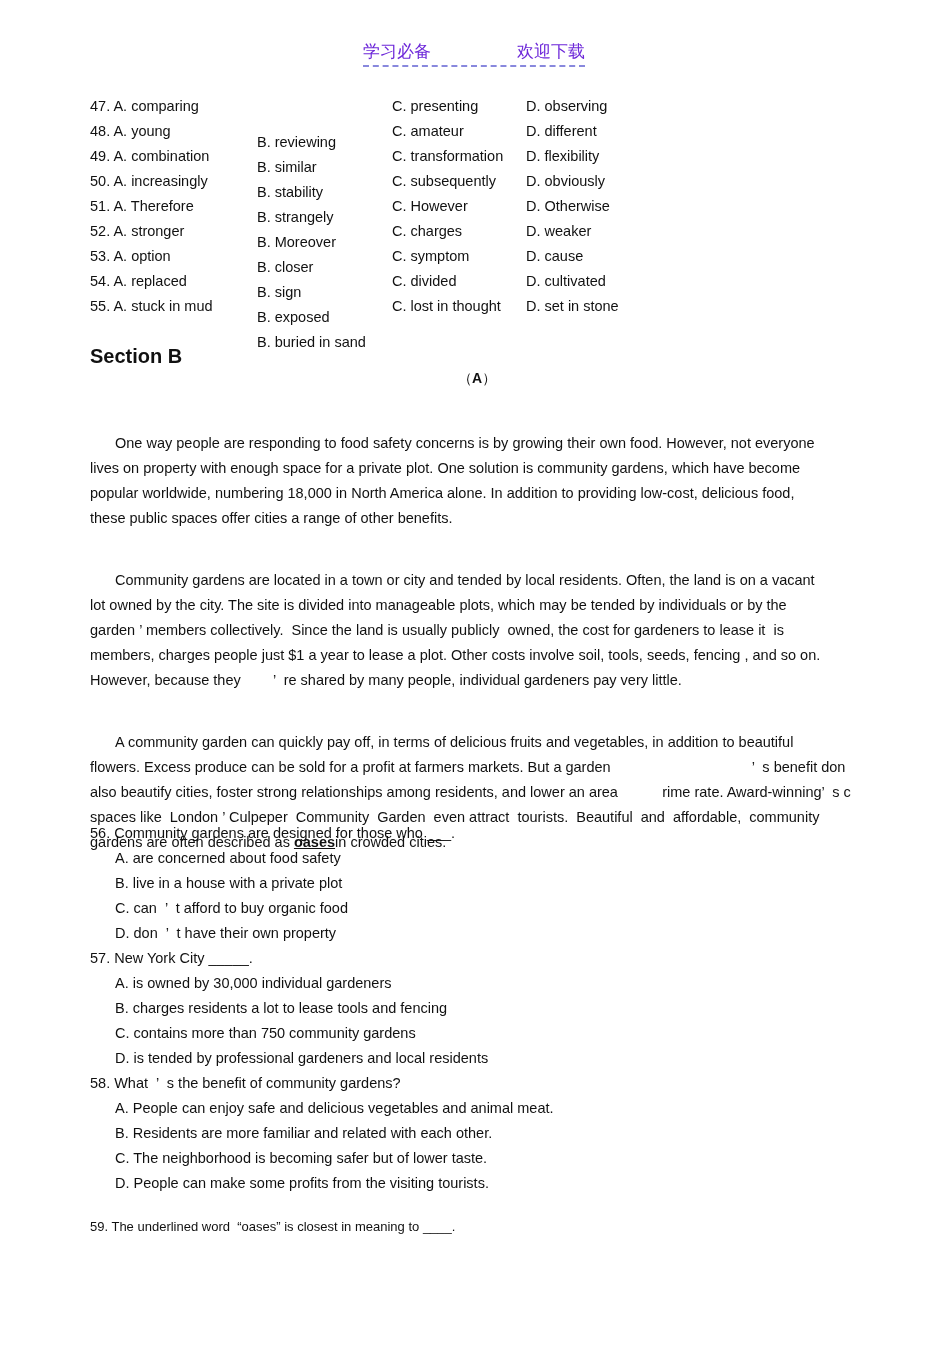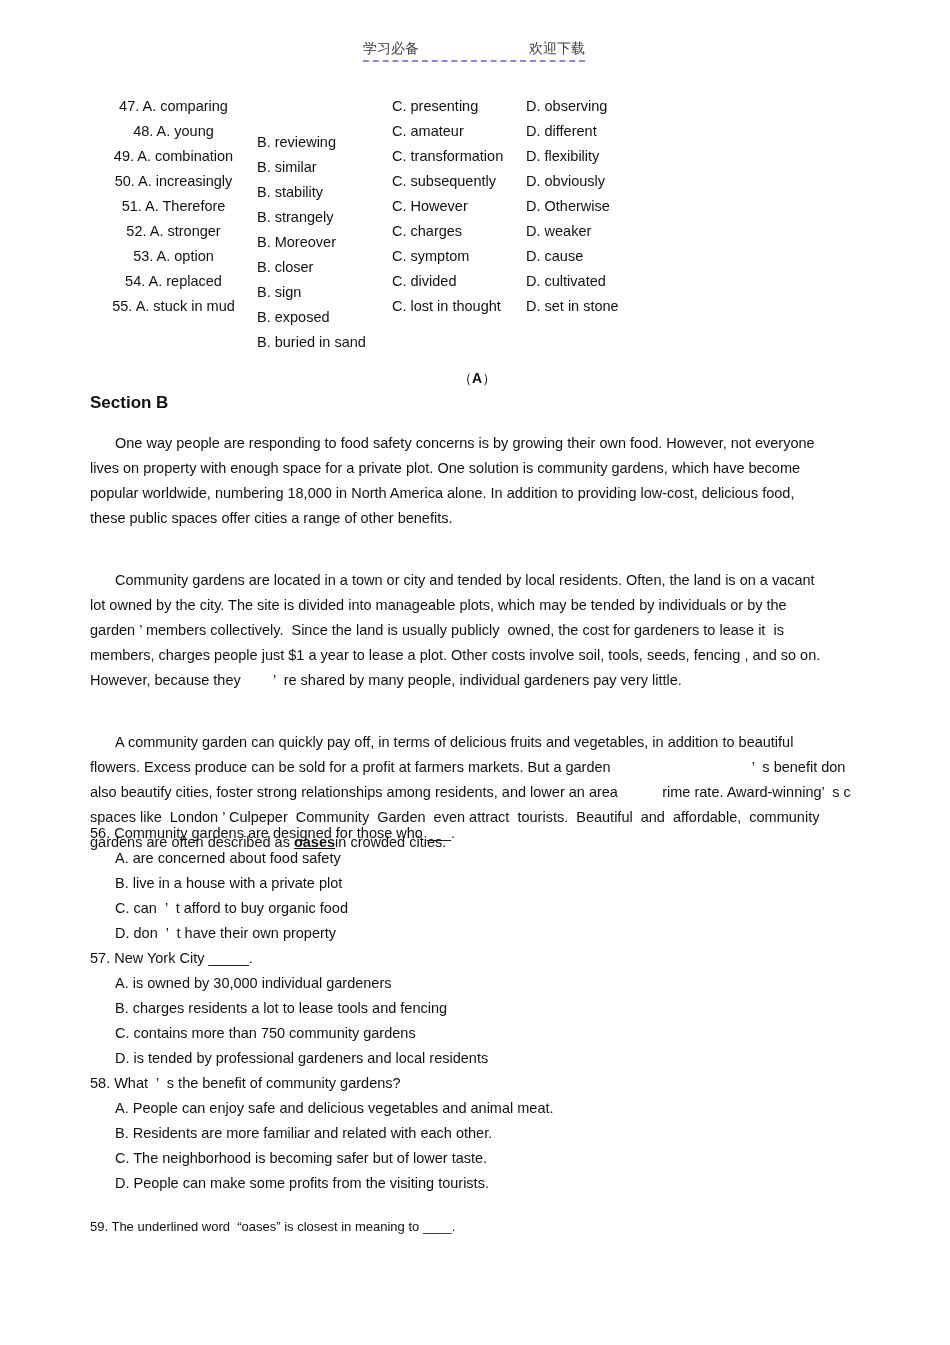--- a/index.html
+++ b/index.html
@@ -2,29 +2,29 @@
 <html><head>
 <meta charset="utf-8">
 <style>
   html, body { margin: 0; padding: 0; background: #ffffff; }
   body {
     width: 950px; height: 1345px; position: relative; overflow: hidden;
     font-family: "Liberation Sans", sans-serif; color: #111111;
   }
   .header {
     position: absolute; left: 363px; top: 40px; width: 222px;
-    font-family: "DejaVu Sans", sans-serif; font-size: 14px; color: #404040;
+    font-family: "DejaVu Sans", sans-serif; font-size: 17px; color: #6d28d9;
     border-bottom: 2px dashed #8888dd; padding-bottom: 2px;
     display: flex; justify-content: space-between;
   }
   .opt-table { position: absolute; left: 90px; top: 96px; font-size: 14.5px; }
   .opt-row { display: flex; height: 25px; line-height: 20px; }
   .opt-row span { white-space: nowrap; }
-  .c0 { width: 167px; text-align: center; } .c1 { width: 135px; margin-top: 36px; } .c2 { width: 134px; } .c3 { width: 120px; }
-  .section-title { position: absolute; left: 90px; top: 345px; font-weight: bold; font-size: 17px; margin-top: 48px; }
+  .c0 { width: 167px; } .c1 { width: 135px; margin-top: 36px; } .c2 { width: 134px; } .c3 { width: 120px; }
+  .section-title { position: absolute; left: 90px; top: 345px; font-weight: bold; font-size: 20px; }
   .passage-label { position: absolute; left: 458px; top: 370px; font-size: 14px; }
   .passage-label b { font-weight: bold; }
   .passage { position: absolute; left: 90px; top: 396px; width: 860px; font-size: 14.5px; }
   .pline { height: 25px; line-height: 20px; white-space: pre; }
   .indent { padding-left: 25px; margin-top: 37px; }
   .u { text-decoration: underline; font-weight: bold; }
   .questions { position: absolute; left: 90px; top: 795px; font-size: 14.5px; margin-top: 28px; }
   .q { height: 25px; line-height: 20px; white-space: pre; }
   .qo { height: 25px; line-height: 20px; padding-left: 25px; white-space: pre; }
   .q59 { position: absolute; left: 90px; top: 1219px; font-size: 13px; white-space: pre; }

